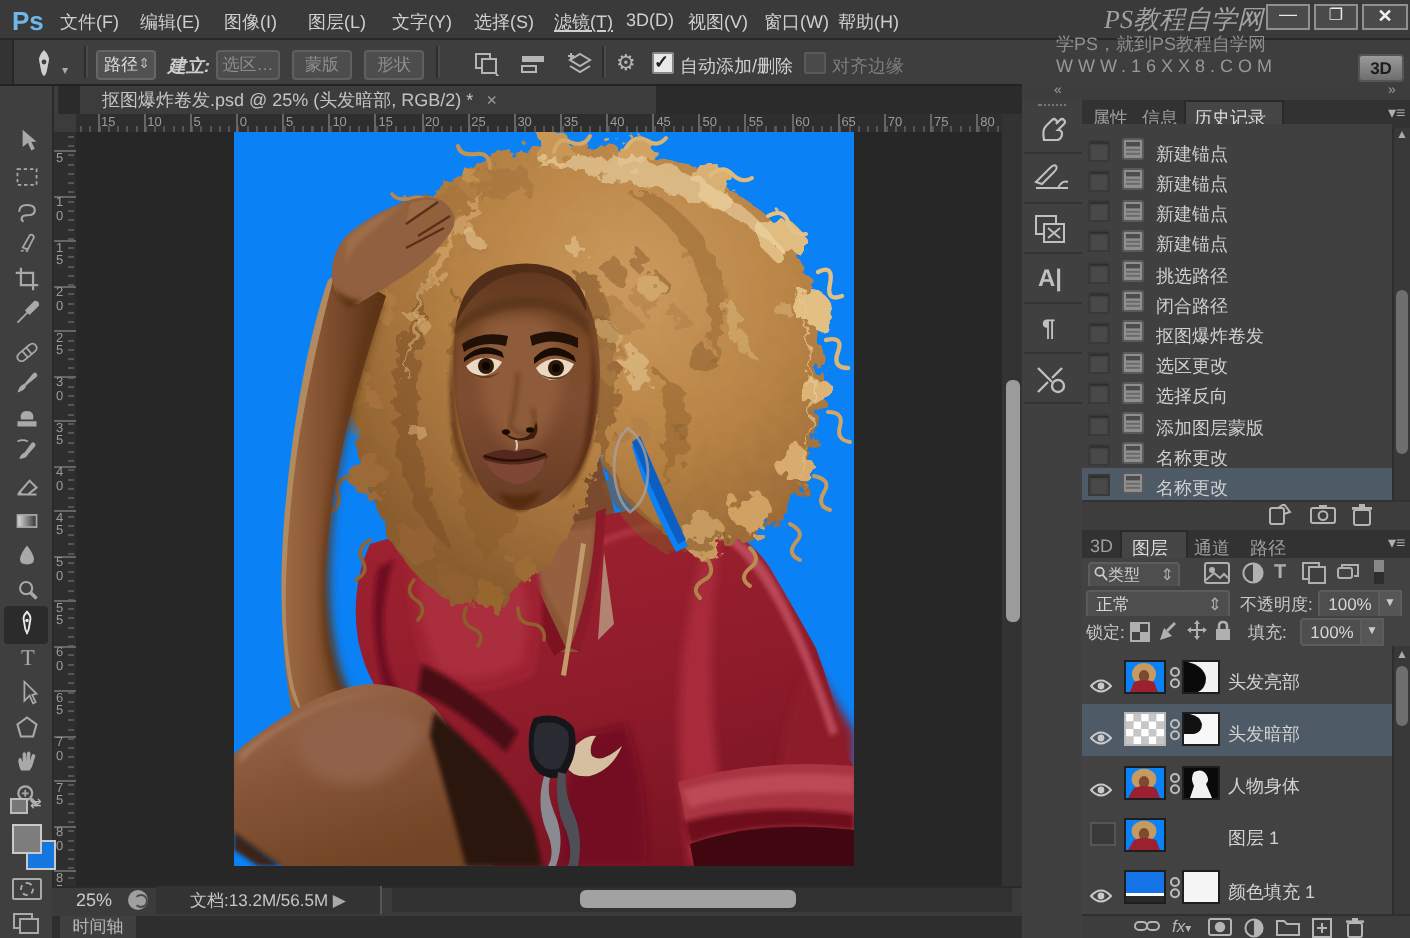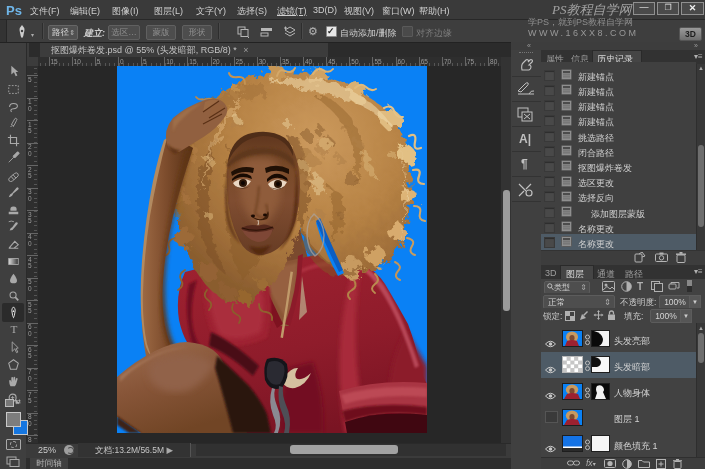--- a/index.html
+++ b/index.html
@@ -66,21 +66,21 @@
 <div class="abs" style="left:308px;top:25px;color:#b5b5b5;font-size:11px;">⚙</div>
 <div class="abs" style="left:326px;top:26px;width:9px;height:9px;background:#e8e8e8;border:1px solid #888;border-radius:1px;color:#222;font-size:9px;line-height:9px;font-weight:bold;">✓</div>
 <div class="abs" style="left:340px;top:27px;color:#d2d2d2;font-size:9px;">自动添加/删除</div>
 <div class="abs" style="left:402px;top:26px;width:9px;height:9px;background:#4a4a4a;border:1px solid #5a5a5a;border-radius:1px;"></div>
 <div class="abs" style="left:416px;top:27px;color:#7d7d7d;font-size:9px;">对齐边缘</div>
 <div class="abs" style="left:679px;top:27px;width:21px;height:12px;background:linear-gradient(#9a9a9a,#6e6e6e);border:1px solid #555;border-radius:2px;color:#1d1d1d;font-size:8.5px;font-weight:bold;line-height:12px;text-align:center;">3D</div>
 
 <div class="abs" style="left:0;top:43px;width:511px;height:14px;background:#2b2b2b;"></div>
 <div class="abs" style="left:2px;top:43px;width:24px;height:14px;background:#3d3d3d;color:#9a9a9a;font-size:8px;line-height:14px;text-align:left;padding-left:3px;">»</div>
 <div class="abs" style="left:40px;top:43px;width:288px;height:14px;background:#3c3c3c;color:#c4c4c4;font-size:9px;line-height:14px;">
- <span style="padding-left:11px;">抠图爆炸卷发.psd @ 55% (头发暗部, RGB/8) *</span>
+ <span style="padding-left:11px;">抠图爆炸卷发.psd @ 25% (头发暗部, RGB/2) *</span>
  <span style="color:#9a9a9a;padding-left:4px;">×</span>
 </div>
 
 <div class="abs" style="left:26px;top:57px;width:12px;height:9px;background:#3c3c3c;border-right:1px solid #555;border-bottom:1px solid #555;"></div>
 <div class="abs" style="left:38px;top:57px;width:473px;height:9px;background:#2e2e2e;border-bottom:1px solid #585858;
  background-image:repeating-linear-gradient(90deg, #555 0px, #555 1px, transparent 1px, transparent 4.63px);
  background-position:2.3px 6px;background-size:100% 3px;background-repeat:no-repeat;"></div>
 <div class="abs" style="left:48.5px;top:57px;width:1px;height:9px;background:#666;"></div>
 <div class="abs" style="left:50.5px;top:57.5px;color:#9a9a9a;font-size:6.5px;">15</div>
 <div class="abs" style="left:71.6px;top:57px;width:1px;height:9px;background:#666;"></div>
@@ -612,21 +612,21 @@
   </svg>
 <div class="abs" style="left:578px;top:192.3px;color:#cfcfcf;font-size:9px;">选择反向</div>
 <div class="abs" style="left:541px;top:204.0px;width:155px;height:15.2px;background:#404040;border-bottom:1px solid #373737;"></div>
 <div class="abs" style="left:544px;top:206.5px;width:9px;height:9px;background:#494949;border:1px solid #393939;box-shadow:inset 0 1px 1px rgba(0,0,0,0.4);"></div>
 <svg class="abs" style="left:561px;top:206.0px" width="11" height="11" viewBox="0 0 11 11">
     <rect x="0.5" y="0.5" width="10" height="10" rx="1" fill="#8f8f8f" stroke="#5a5a5a"></rect>
     <rect x="2" y="2" width="7" height="2.2" fill="#4c4c4c"></rect>
     <rect x="2" y="5.4" width="7" height="1" fill="#6a6a6a"></rect>
     <rect x="2" y="7.4" width="7" height="1" fill="#6a6a6a"></rect>
   </svg>
-<div class="abs" style="left:578px;top:207.5px;color:#cfcfcf;font-size:9px;margin-left:13px;">添加图层蒙版</div>
+<div class="abs" style="left:578px;top:207.5px;color:#cfcfcf;font-size:9px;">添加图层蒙版</div>
 <div class="abs" style="left:541px;top:219.2px;width:155px;height:15.2px;background:#404040;border-bottom:1px solid #373737;"></div>
 <div class="abs" style="left:544px;top:221.7px;width:9px;height:9px;background:#494949;border:1px solid #393939;box-shadow:inset 0 1px 1px rgba(0,0,0,0.4);"></div>
 <svg class="abs" style="left:561px;top:221.2px" width="11" height="11" viewBox="0 0 11 11">
     <rect x="0.5" y="0.5" width="10" height="10" rx="1" fill="#8f8f8f" stroke="#5a5a5a"></rect>
     <rect x="2" y="2" width="7" height="2.2" fill="#4c4c4c"></rect>
     <rect x="2" y="5.4" width="7" height="1" fill="#6a6a6a"></rect>
     <rect x="2" y="7.4" width="7" height="1" fill="#6a6a6a"></rect>
   </svg>
 <div class="abs" style="left:578px;top:222.7px;color:#cfcfcf;font-size:9px;">名称更改</div>
 <div class="abs" style="left:541px;top:234.4px;width:155px;height:15.2px;background:#4e5b66;border-bottom:1px solid #373737;"></div>

